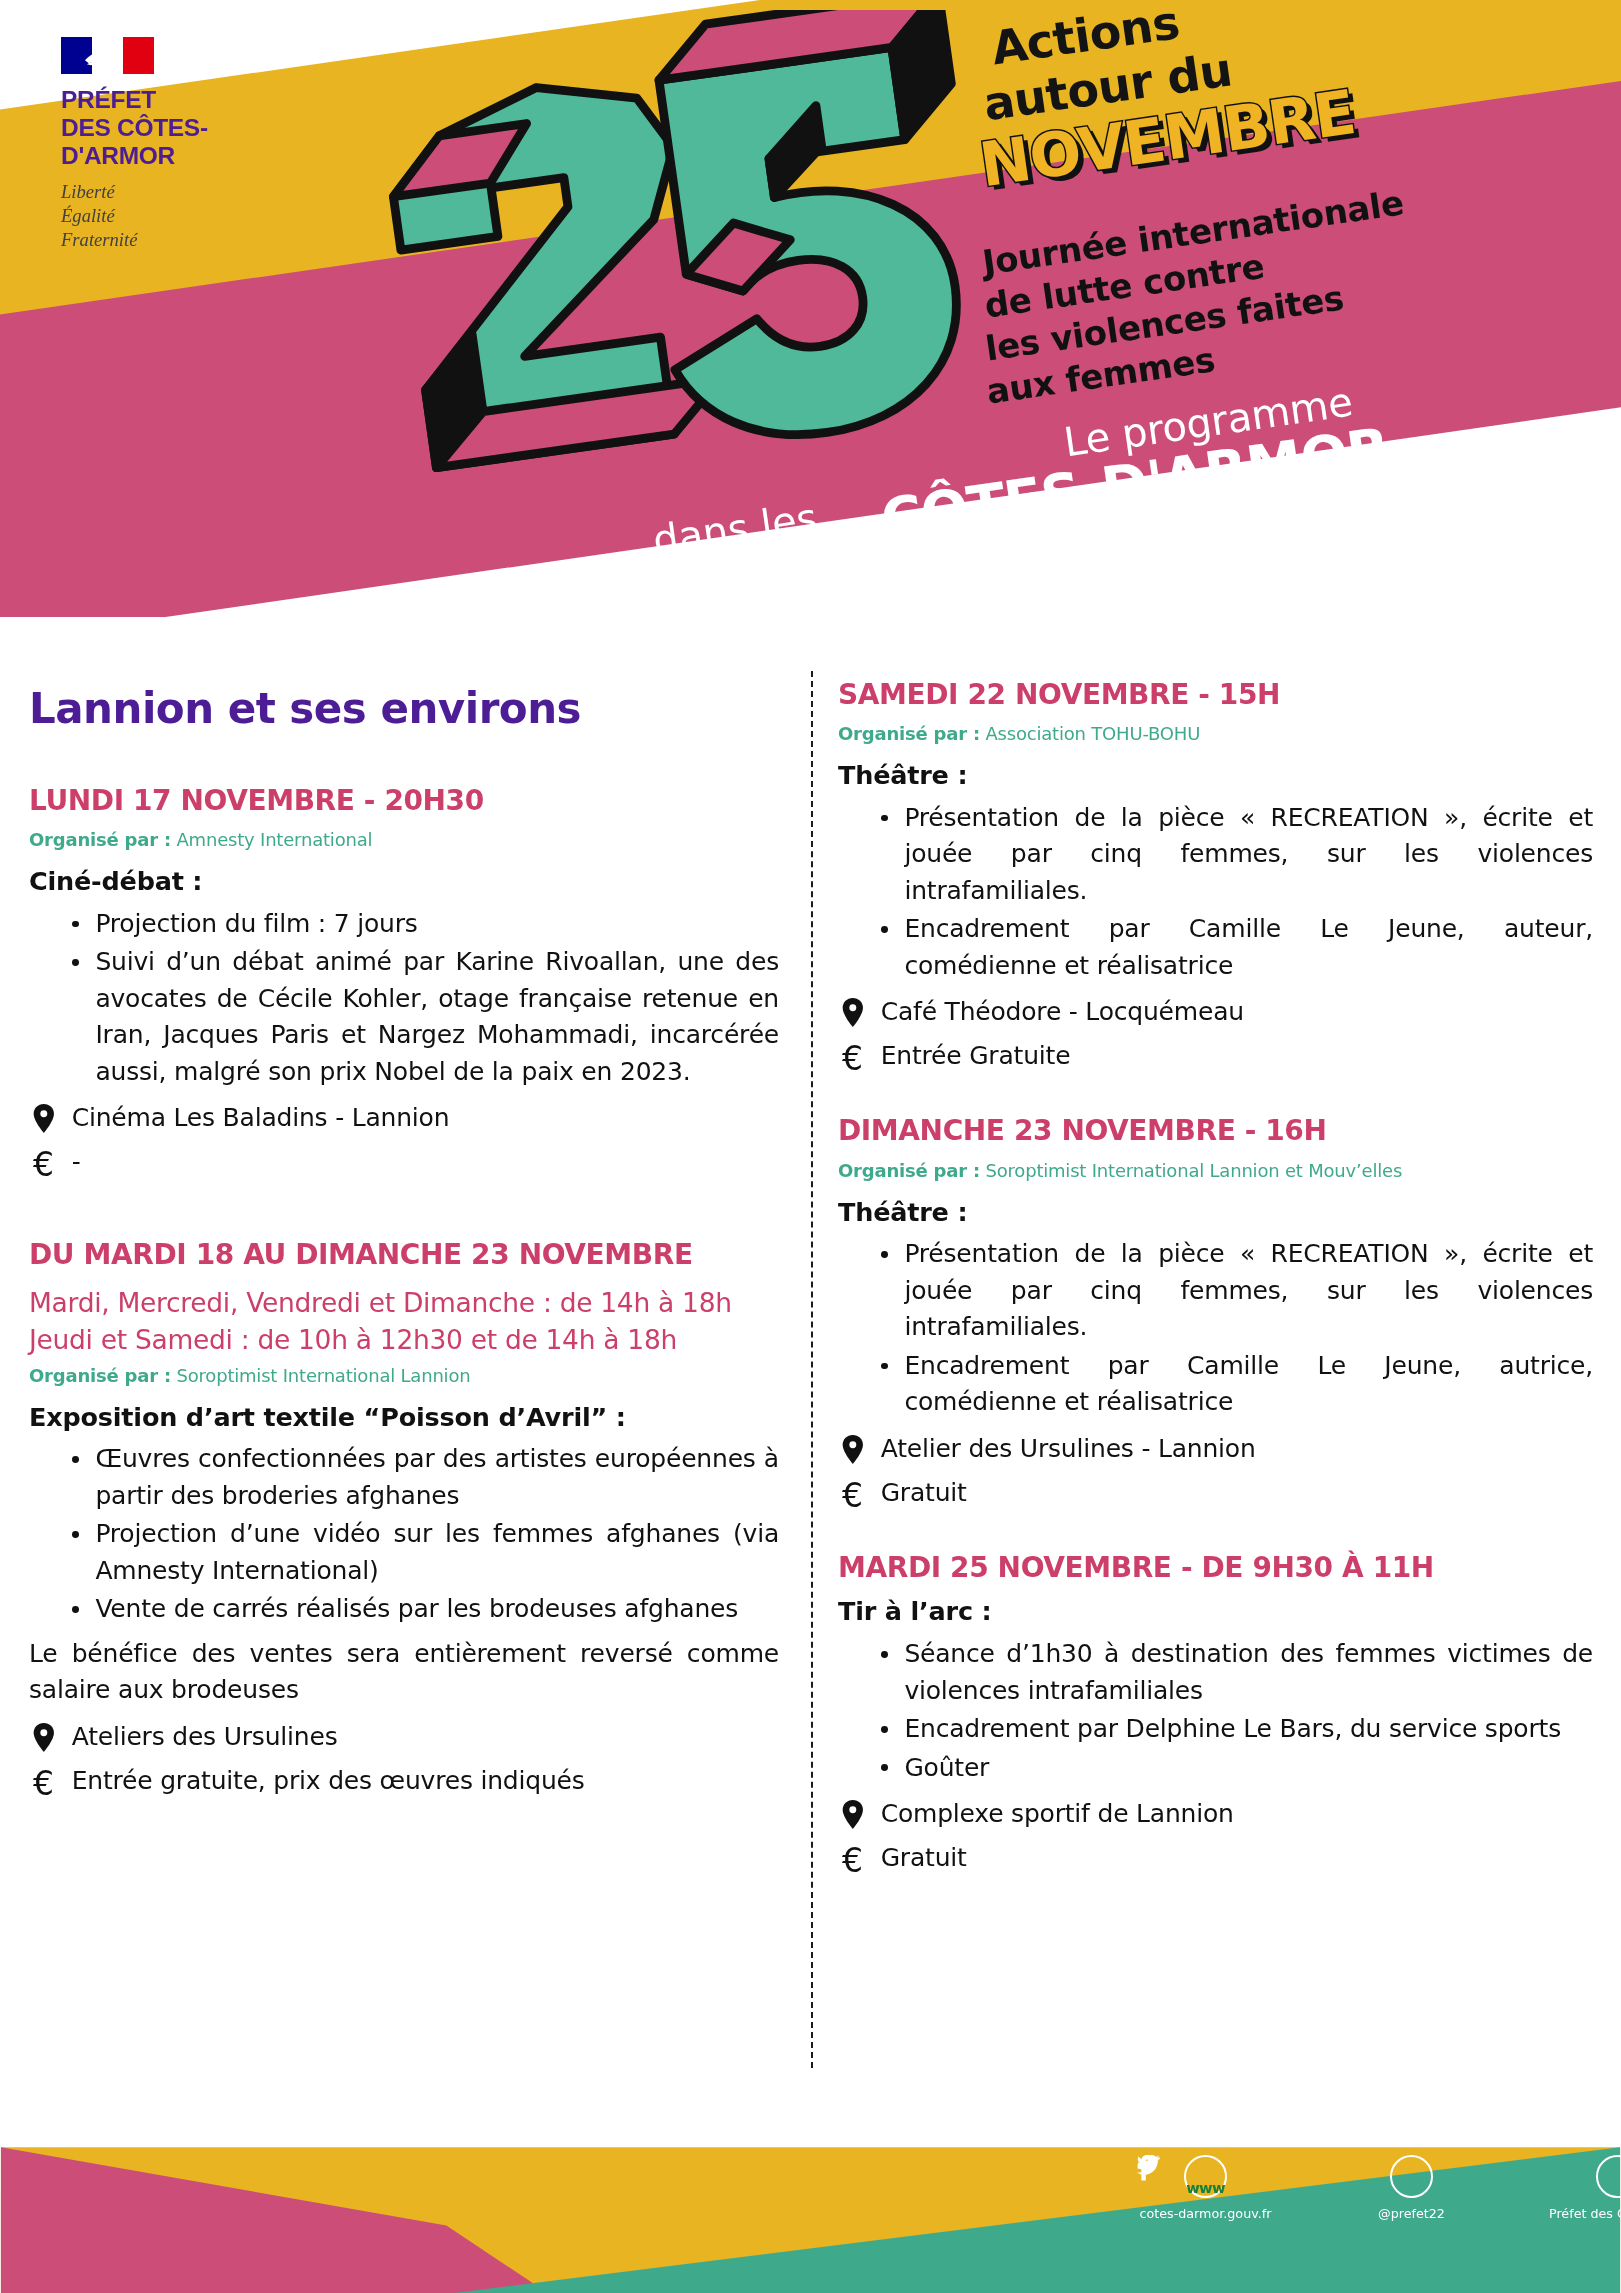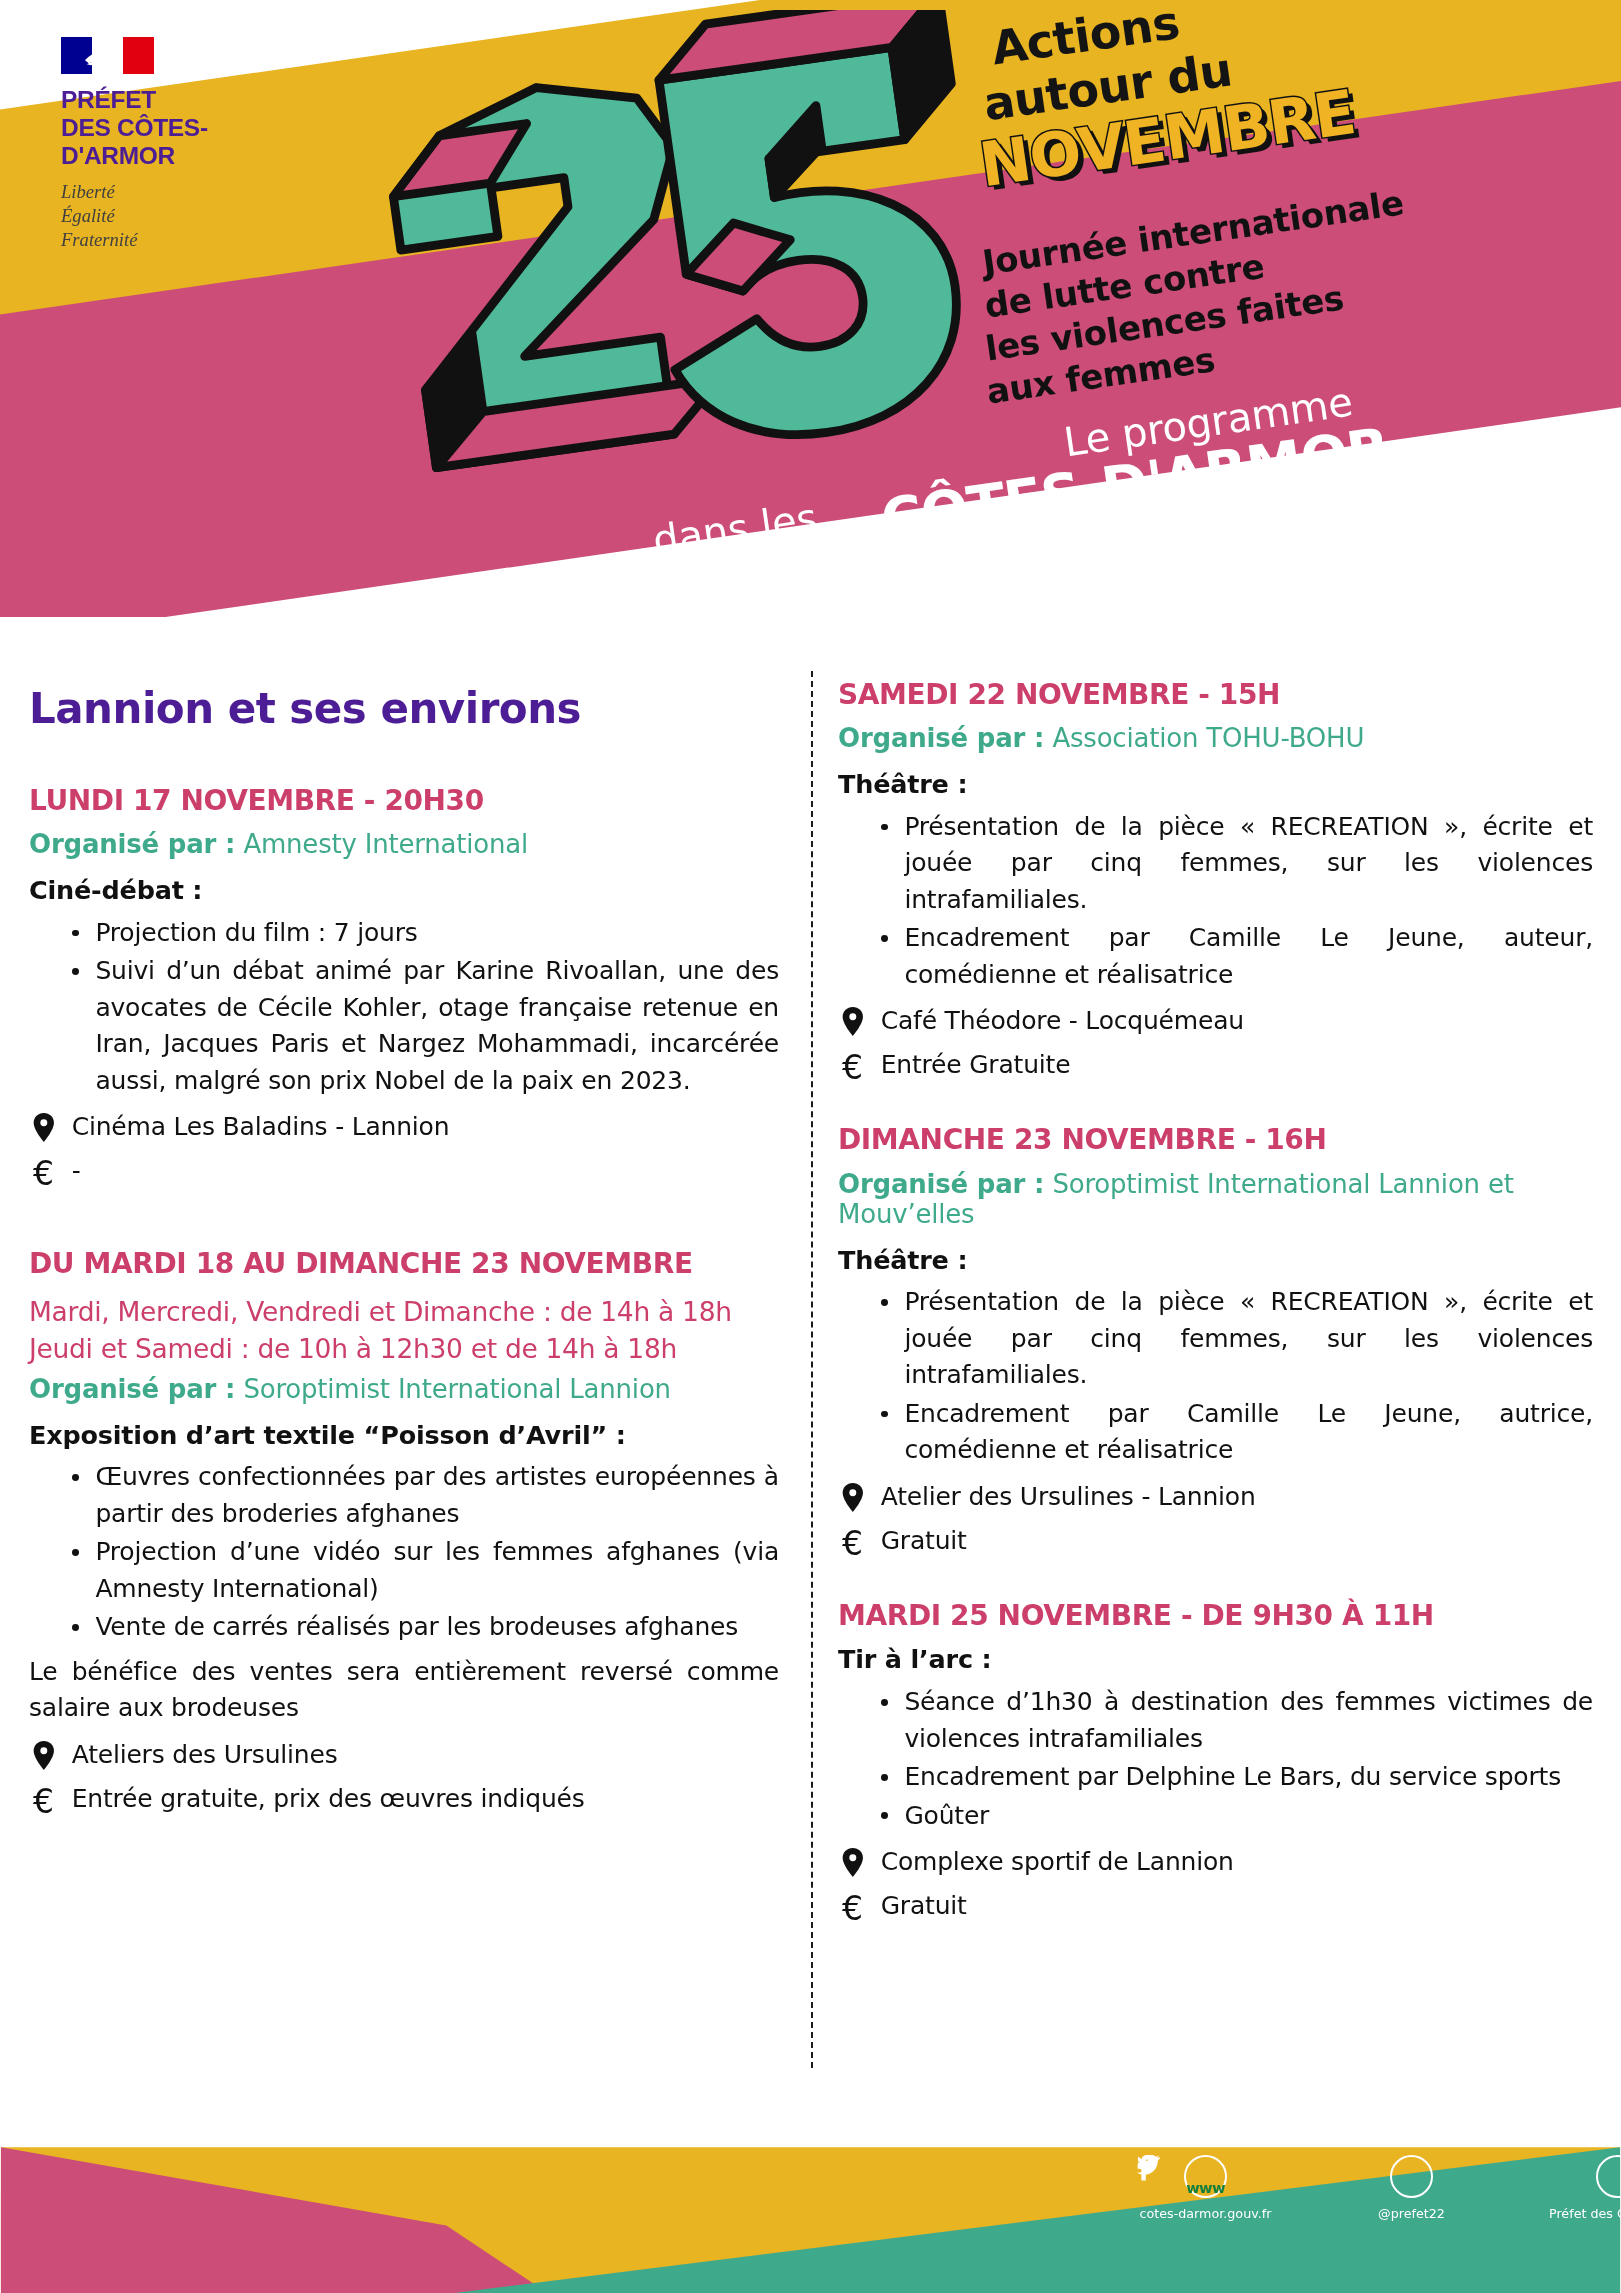--- a/index.html
+++ b/index.html
@@ -234,21 +234,21 @@
   }
   .ev-hours {
     font-family: "DejaVu Sans", sans-serif;
     font-size: 26.5px;
     color: #cc3f6a;
     line-height: 1.42;
     letter-spacing: -0.3px;
   }
   .ev-org {
     font-family: "DejaVu Sans", sans-serif;
-    font-size: 26px;
+    font-size: 18px;
     color: #3fa98b;
     margin-bottom: 15.7px;
     margin-top: 5.9px;
     letter-spacing: -0.2px;
   }
   .ev-org b { font-weight: bold; color: #3fa98b; }
 
   .ev-cat {
     font-family: "DejaVu Sans", sans-serif;
     font-weight: bold;

